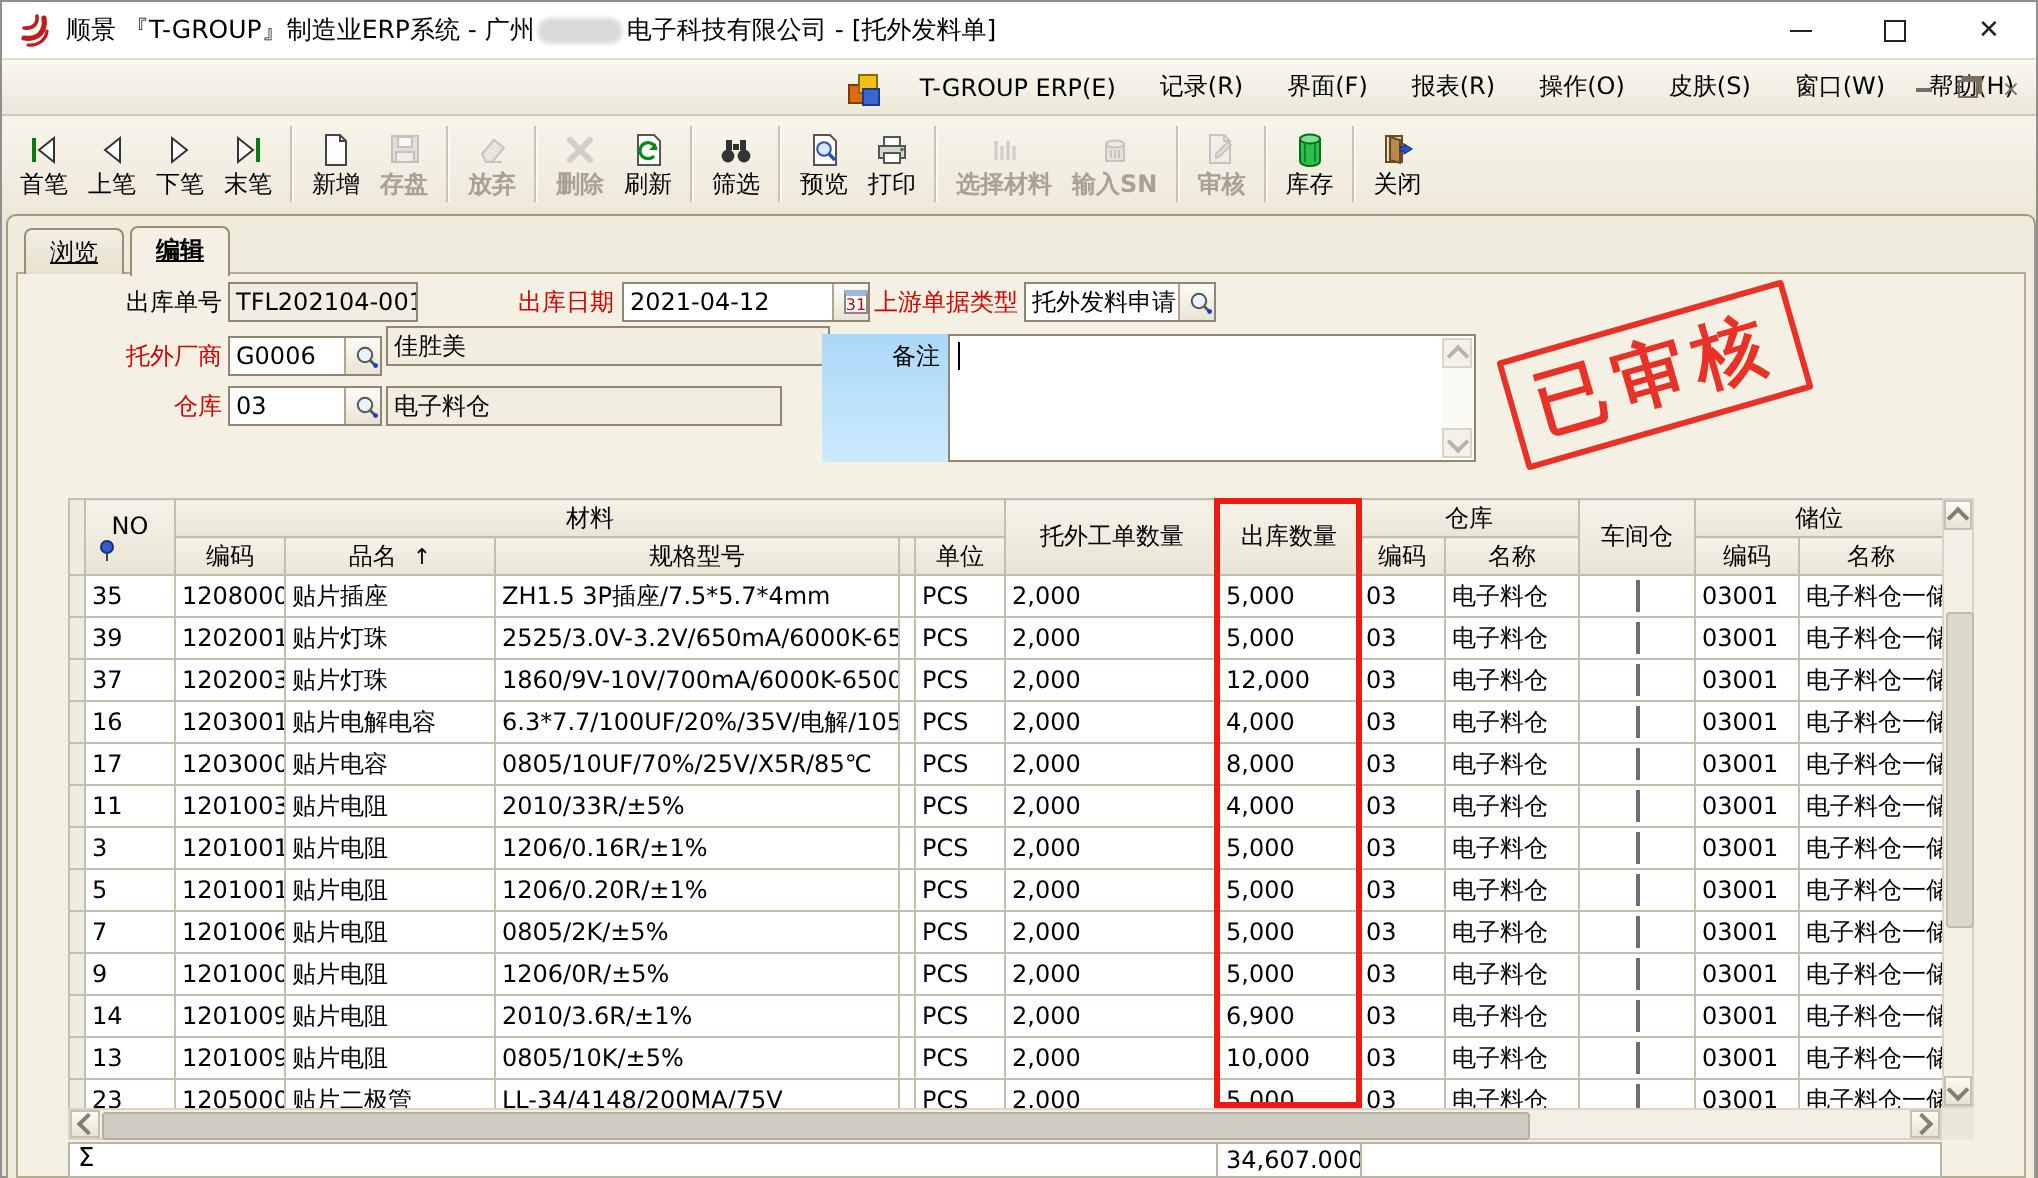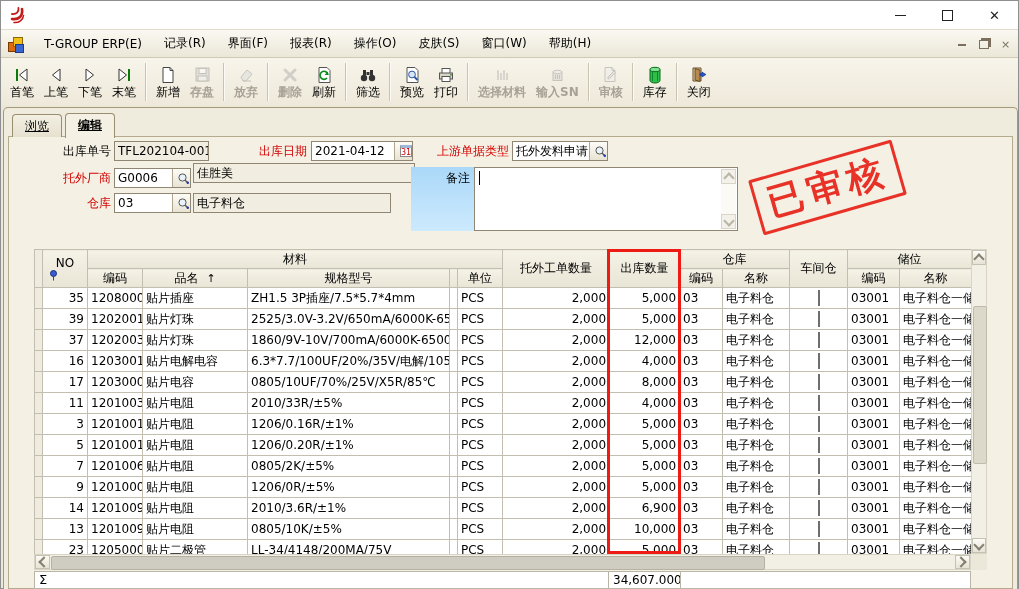--- a/index.html
+++ b/index.html
@@ -16,21 +16,21 @@
             filter:blur(1px);vertical-align:middle;margin:0 2px;}
   .win-controls{position:absolute;right:0;top:0;height:28px;display:flex;}
   .win-btn{width:47px;height:28px;display:flex;align-items:center;justify-content:center;color:#222;}
   .ico-min{display:inline-block;width:11px;height:0;border-top:1px solid #222;}
   .ico-max{display:inline-block;width:9px;height:9px;border:1px solid #222;}
   .ico-x{font-size:13px;line-height:1;}
 
   
   .menubar{position:absolute;left:0;top:28px;width:100%;height:29px;box-sizing:border-box;
            background:linear-gradient(#faf8f1,#ebe7d8);border-top:1px solid #e2ddcd;
-           border-bottom:1px solid #cfc9b6;display:flex;align-items:center;padding-left:6px;}
+           border-bottom:1px solid #cfc9b6;display:flex;align-items:center;padding-left:6px;justify-content:flex-end;}
   .menu-ico{width:16px;height:16px;position:relative;margin-right:10px;}
   .menu-ico i{position:absolute;display:block;}
   .mi1{left:1px;top:6px;width:7px;height:8px;background:#e06a10;border:1px solid #7a3a00;}
   .mi2{left:6px;top:1px;width:8px;height:8px;background:#f2c018;border:1px solid #8a6a00;}
   .mi3{left:8px;top:8px;width:7px;height:7px;background:#3a66d0;border:1px solid #1a3a8a;}
   .menu-item{padding:4px 11px;white-space:nowrap;cursor:default;}
   .mdi-controls{position:absolute;right:6px;top:0;height:29px;display:flex;align-items:center;gap:9px;color:#7c6f5d;}
   .mdi-btn{width:13px;height:13px;display:flex;align-items:center;justify-content:center;font-size:11px;}
   .mdi-min{width:8px;height:0;border-top:2px solid #7c6f5d;display:inline-block;}
   .mdi-restore{width:8px;height:7px;border:1px solid #7c6f5d;box-shadow:2px -2px 0 -0px #7c6f5d;display:inline-block;}
@@ -82,21 +82,21 @@
          border:3px solid #e8281e;padding:1px 10px;font-size:36px;font-weight:bold;
          letter-spacing:5px;border-radius:2px;white-space:nowrap;opacity:.95;}
 
   
   .grid-wrap{position:absolute;left:33px;top:248px;width:937px;height:305px;overflow:hidden;background:#fff;}
   table.grid{border-collapse:collapse;table-layout:fixed;width:937px;}
   .grid th,.grid td{border:1px solid #c2beb0;font-weight:normal;font-size:12px;
                     padding:0 3px;overflow:hidden;white-space:nowrap;box-sizing:border-box;}
   .grid thead th{background:linear-gradient(#f5f2e7,#e9e5d6);height:19px;text-align:center;padding:0 2px;}
   .grid tbody td{height:21px;background:#fff;}
-  .grid td.num{text-align:right;margin-top:48px;}
+  .grid td.num{margin-top:48px;}
   .grid td.ctr{text-align:center;}
   .grid th.selcol,.grid td.selcol{background:#efecdf;padding:0;}
   .cb{width:13px;height:13px;border:1px solid #6e6e6e;background:#fff;margin:2px auto;}
   .sort-arrow{font-size:11px;margin-left:8px;}
   .pin{margin-left:4px;vertical-align:-2px;}
   .redbox{position:absolute;left:606px;top:248px;width:74px;height:305px;border:3px solid #ee1a14;
           box-sizing:border-box;pointer-events:none;z-index:6;}
 
   
   .chev{display:inline-block;width:6px;height:6px;border-right:2px solid #83806f;border-bottom:2px solid #83806f;}
@@ -129,20 +129,21 @@
 <div class="window">
 
   <div class="titlebar">
     <span>
       <svg width="18" height="18" viewBox="0 0 18 18">
         <path d="M3 13c7 1 11-3 10-10" stroke="#c41a1a" stroke-width="2.6" fill="none" stroke-linecap="round"></path>
         <path d="M3 8c4.5.5 7-2 6.5-6" stroke="#c41a1a" stroke-width="1.8" fill="none" stroke-linecap="round"></path>
         <path d="M5 16.5c5 .5 9-2.5 9.5-7" stroke="#c41a1a" stroke-width="1.6" fill="none" stroke-linecap="round"></path>
       </svg>
     </span>
+    <span class="title"><span>顺景 『T-GROUP』制造业ERP系统 - 广州</span><span class="redacted"></span><span>电子科技有限公司 - [托外发料单]</span></span>
     <div class="win-controls">
       <span class="win-btn">
           <i class="ico-min"></i>
         </span>
       <span class="win-btn">
           <i class="ico-max"></i>
         </span>
       <span class="win-btn ico-x">✕</span>
     </div>
   </div>
@@ -352,21 +353,21 @@
     </div>
     <div class="content"></div>
   </div>
 
   <div class="flabel" style="left:36px;top:140px;width:74px;">出库单号</div>
   <div class="field readonly" style="left:113px;top:140px;width:95px;">
     <span class="ftext">TFL202104-0017</span>
   </div>
 
   <div class="flabel req" style="left:238px;top:140px;width:68px;">出库日期</div>
-  <div class="field" style="left:310px;top:140px;width:102px;">
+  <div class="field" style="left:310px;top:140px;width:124px;">
     <span class="ftext">2021-04-12</span>
     <span class="fbtn">
         <span class="cal">31</span>
       </span>
   </div>
 
   <div class="flabel req" style="left:414px;top:140px;width:94px;">上游单据类型</div>
   <div class="field" style="left:511px;top:140px;width:96px;">
     <span class="ftext">托外发料申请</span>
     <span class="fbtn">

